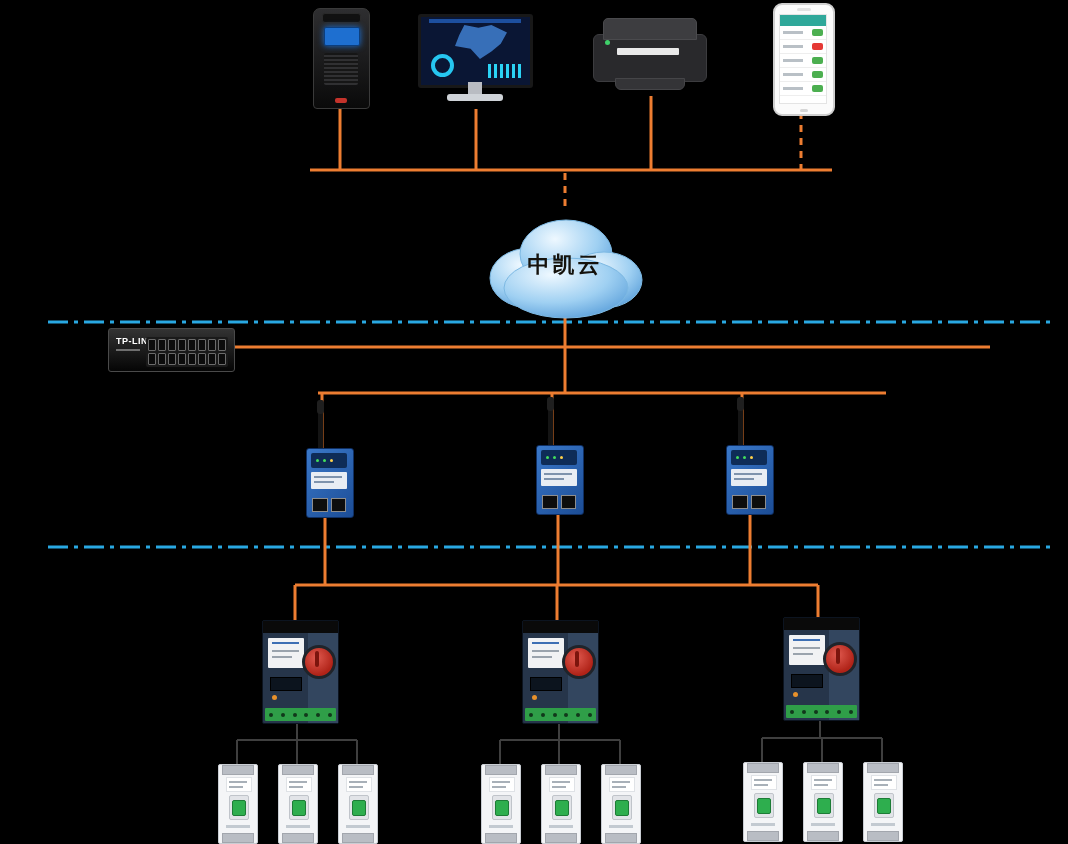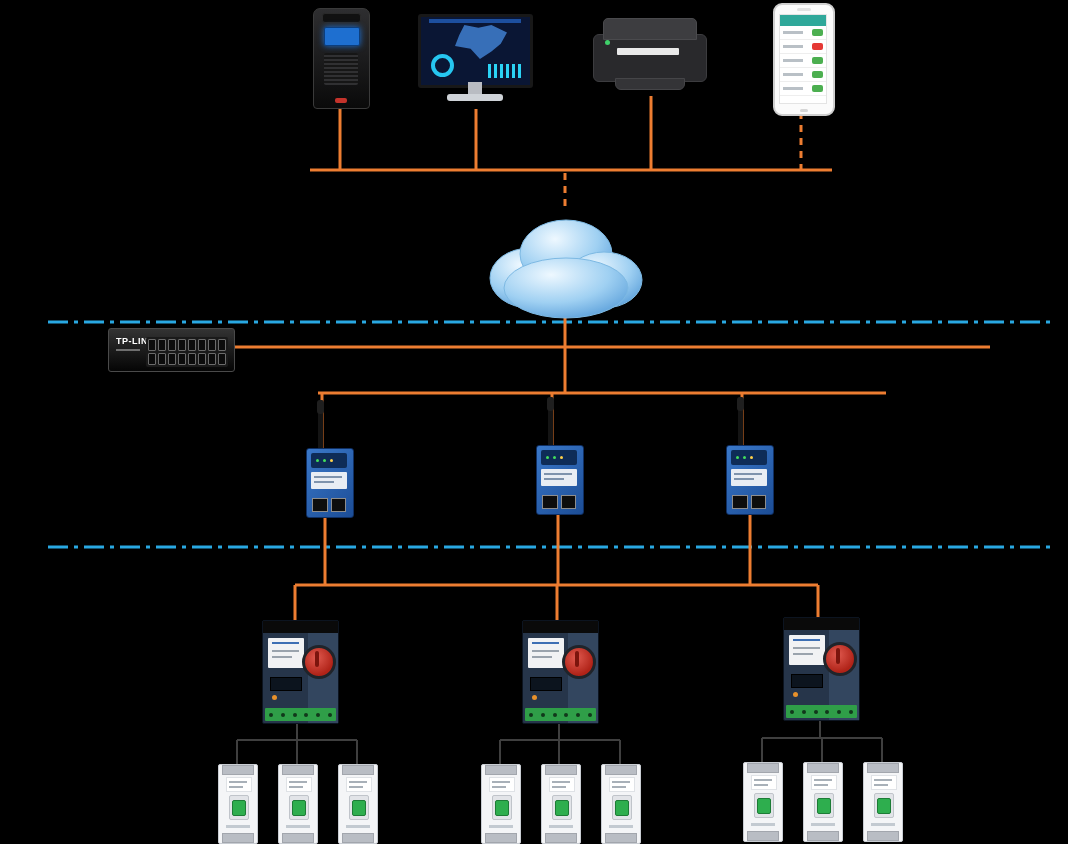--- a/index.html
+++ b/index.html
@@ -223,20 +223,21 @@
           <stop offset="100%" stop-color="#4f97d6"></stop>
         </radialGradient>
       </defs>
       <g fill="url(#cg)" stroke="#7db9e3" stroke-width="1">
         <ellipse cx="52" cy="72" rx="40" ry="30"></ellipse>
         <ellipse cx="88" cy="48" rx="46" ry="34"></ellipse>
         <ellipse cx="126" cy="74" rx="38" ry="28"></ellipse>
         <ellipse cx="88" cy="82" rx="62" ry="30"></ellipse>
       </g>
     </svg>
+    <div class="cloud-label">中凯云</div>
   </div>
 
   <div class="dev switch" style="left:108px;top:328px">
     <div class="sw-brand">TP-LINK</div>
     <div class="sw-stripe"></div>
     <div class="sw-ports">
       <i class="sw-port"></i>
         <i class="sw-port"></i>
         <i class="sw-port"></i>
         <i class="sw-port"></i>

